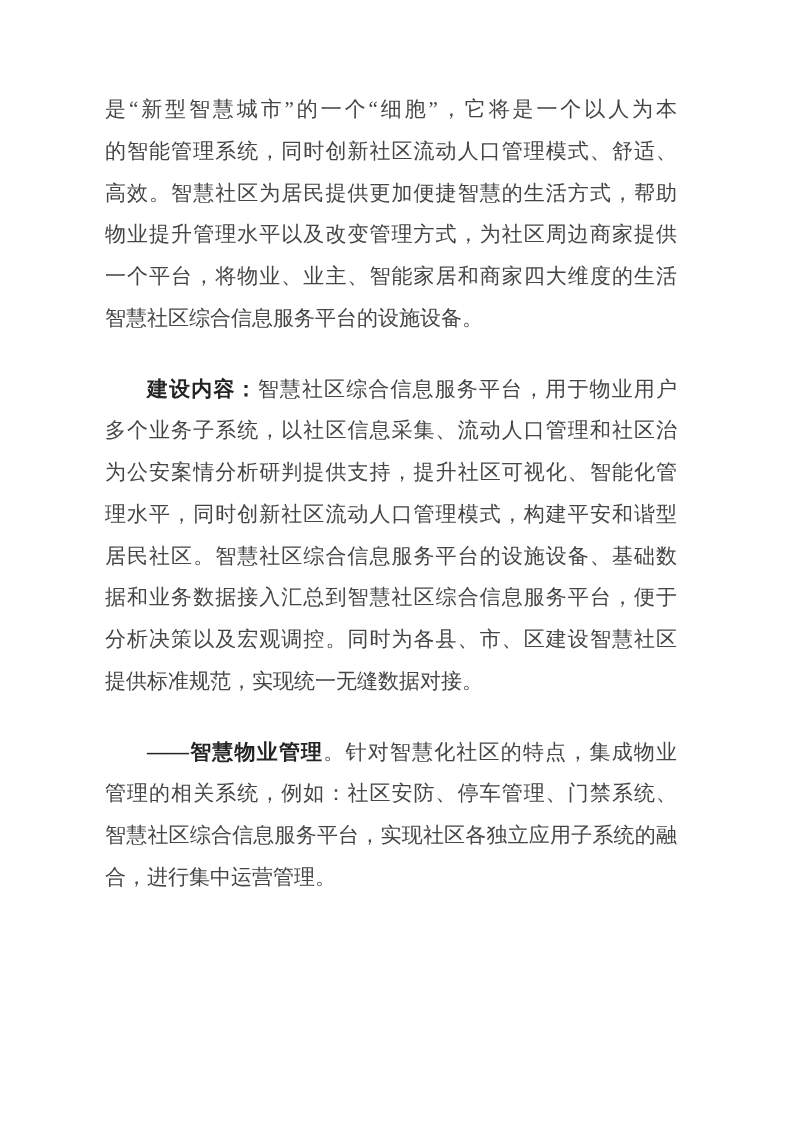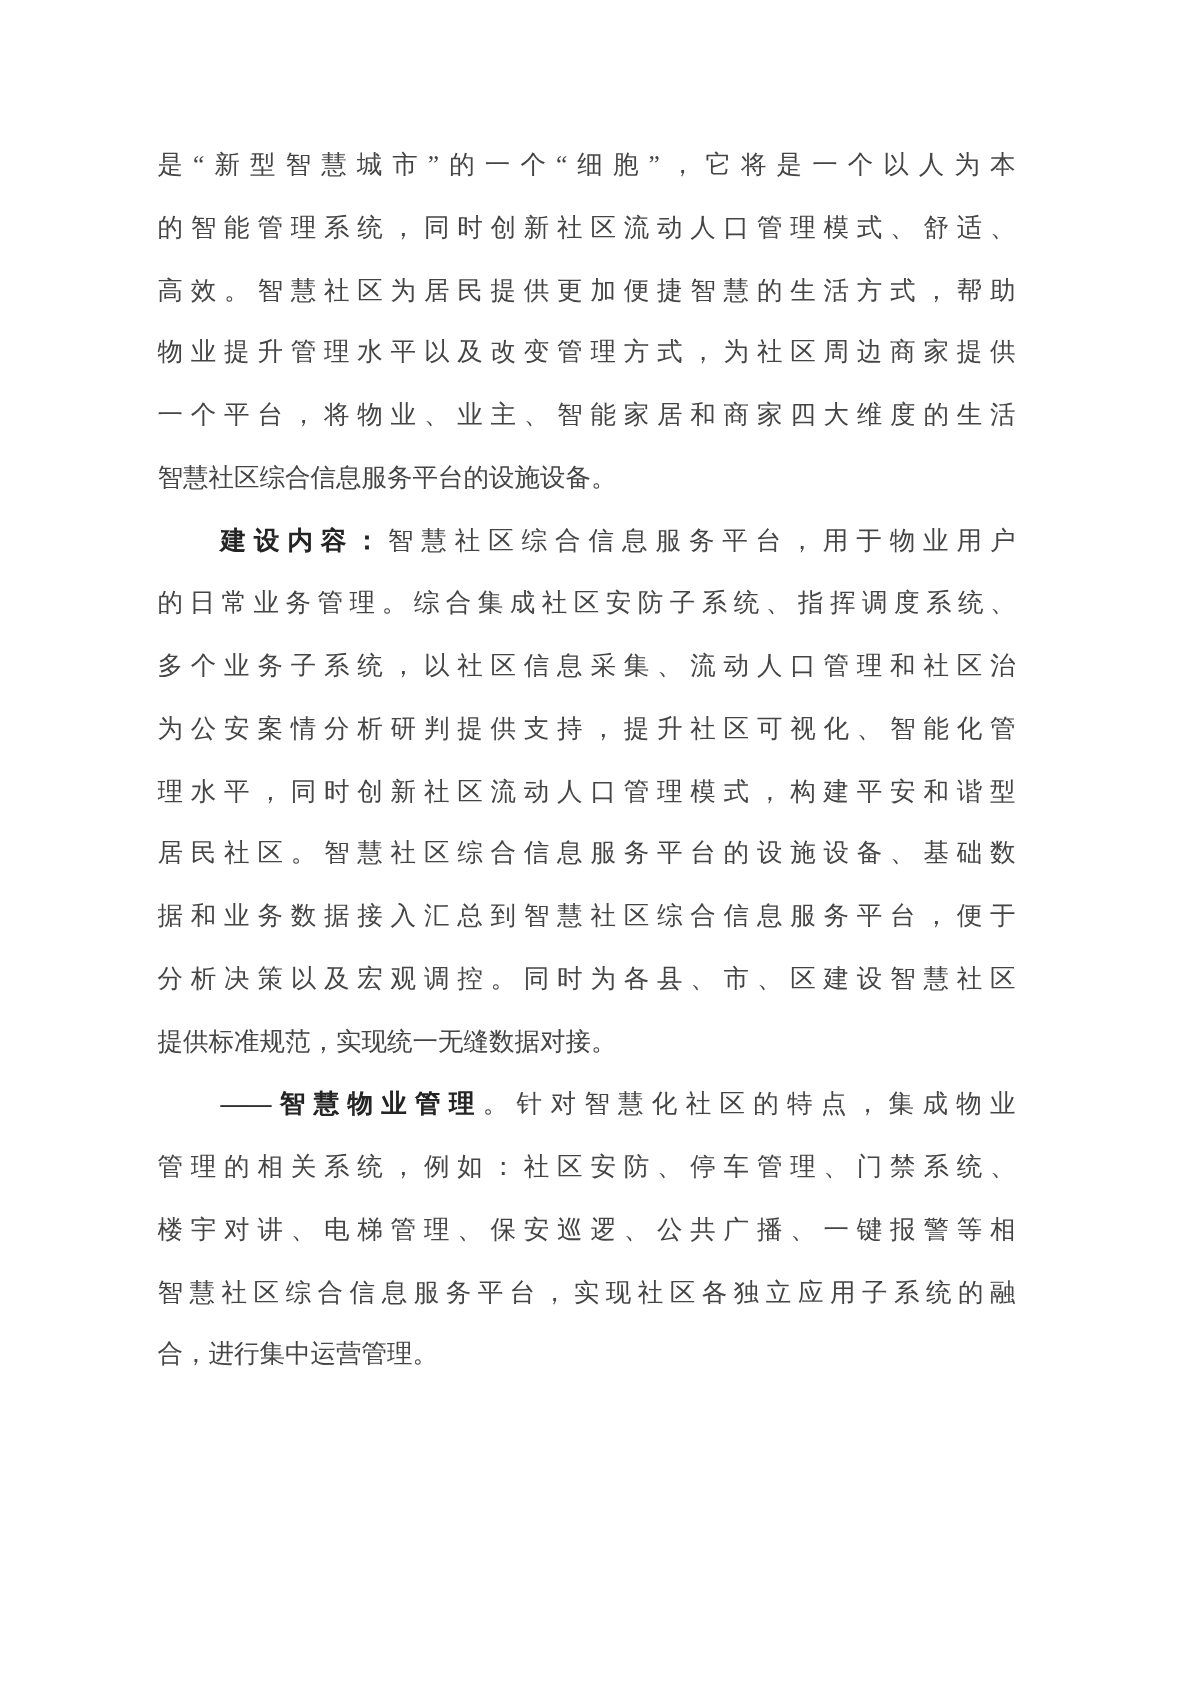--- a/index.html
+++ b/index.html
@@ -15,64 +15,63 @@
     overflow: hidden;
     font-family: "Liberation Serif", "DejaVu Serif", serif;
   }
   .text-block {
     position: absolute;
     left: 105px;
     top: 89px;
     width: 572px;
   }
   .line {
-    font-size: 17px;
+    font-size: 21px;
     line-height: 41.75px;
     height: 41.75px;
     color: #454545;
     text-align: justify;
     text-align-last: justify;
     text-justify: inter-character;
     white-space: normal;
     overflow: hidden;
   }
   .line.p-end {
     text-align-last: left;
   }
   .line.indent {
     padding-left: 42px;
+    margin-top: 29px;
   }
   .line .b {
     font-weight: bold;
     color: #242424;
   }
 </style>
 </head>
 <body>
 
 <div class="page">
   <div class="text-block">
 
     <div class="line"><span>是“新型智慧城市”的一个“细胞”，它将是一个以人为本</span></div>
     <div class="line"><span>的智能管理系统，同时创新社区流动人口管理模式、舒适、</span></div>
     <div class="line"><span>高效。智慧社区为居民提供更加便捷智慧的生活方式，帮助</span></div>
     <div class="line"><span>物业提升管理水平以及改变管理方式，为社区周边商家提供</span></div>
     <div class="line"><span>一个平台，将物业、业主、智能家居和商家四大维度的生活</span></div>
     <div class="line p-end"><span>智慧社区综合信息服务平台的设施设备。</span></div>
 
     <div class="line indent"><span class="b">建设内容：</span><span>智慧社区综合信息服务平台，用于物业用户</span></div>
-    <div class="line"><span>的日常业务管理。综合集成社区安防子系统、指挥调度系统、</span></div>
     <div class="line"><span>多个业务子系统，以社区信息采集、流动人口管理和社区治</span></div>
     <div class="line"><span>为公安案情分析研判提供支持，提升社区可视化、智能化管</span></div>
     <div class="line"><span>理水平，同时创新社区流动人口管理模式，构建平安和谐型</span></div>
     <div class="line"><span>居民社区。智慧社区综合信息服务平台的设施设备、基础数</span></div>
     <div class="line"><span>据和业务数据接入汇总到智慧社区综合信息服务平台，便于</span></div>
     <div class="line"><span>分析决策以及宏观调控。同时为各县、市、区建设智慧社区</span></div>
     <div class="line p-end"><span>提供标准规范，实现统一无缝数据对接。</span></div>
 
     <div class="line indent"><span class="b">——智慧物业管理</span><span>。针对智慧化社区的特点，集成物业</span></div>
     <div class="line"><span>管理的相关系统，例如：社区安防、停车管理、门禁系统、</span></div>
-    <div class="line"><span>楼宇对讲、电梯管理、保安巡逻、公共广播、一键报警等相</span></div>
     <div class="line"><span>智慧社区综合信息服务平台，实现社区各独立应用子系统的融</span></div>
     <div class="line p-end"><span>合，进行集中运营管理。</span></div>
 
   </div>
 </div>
 
 </body></html>

